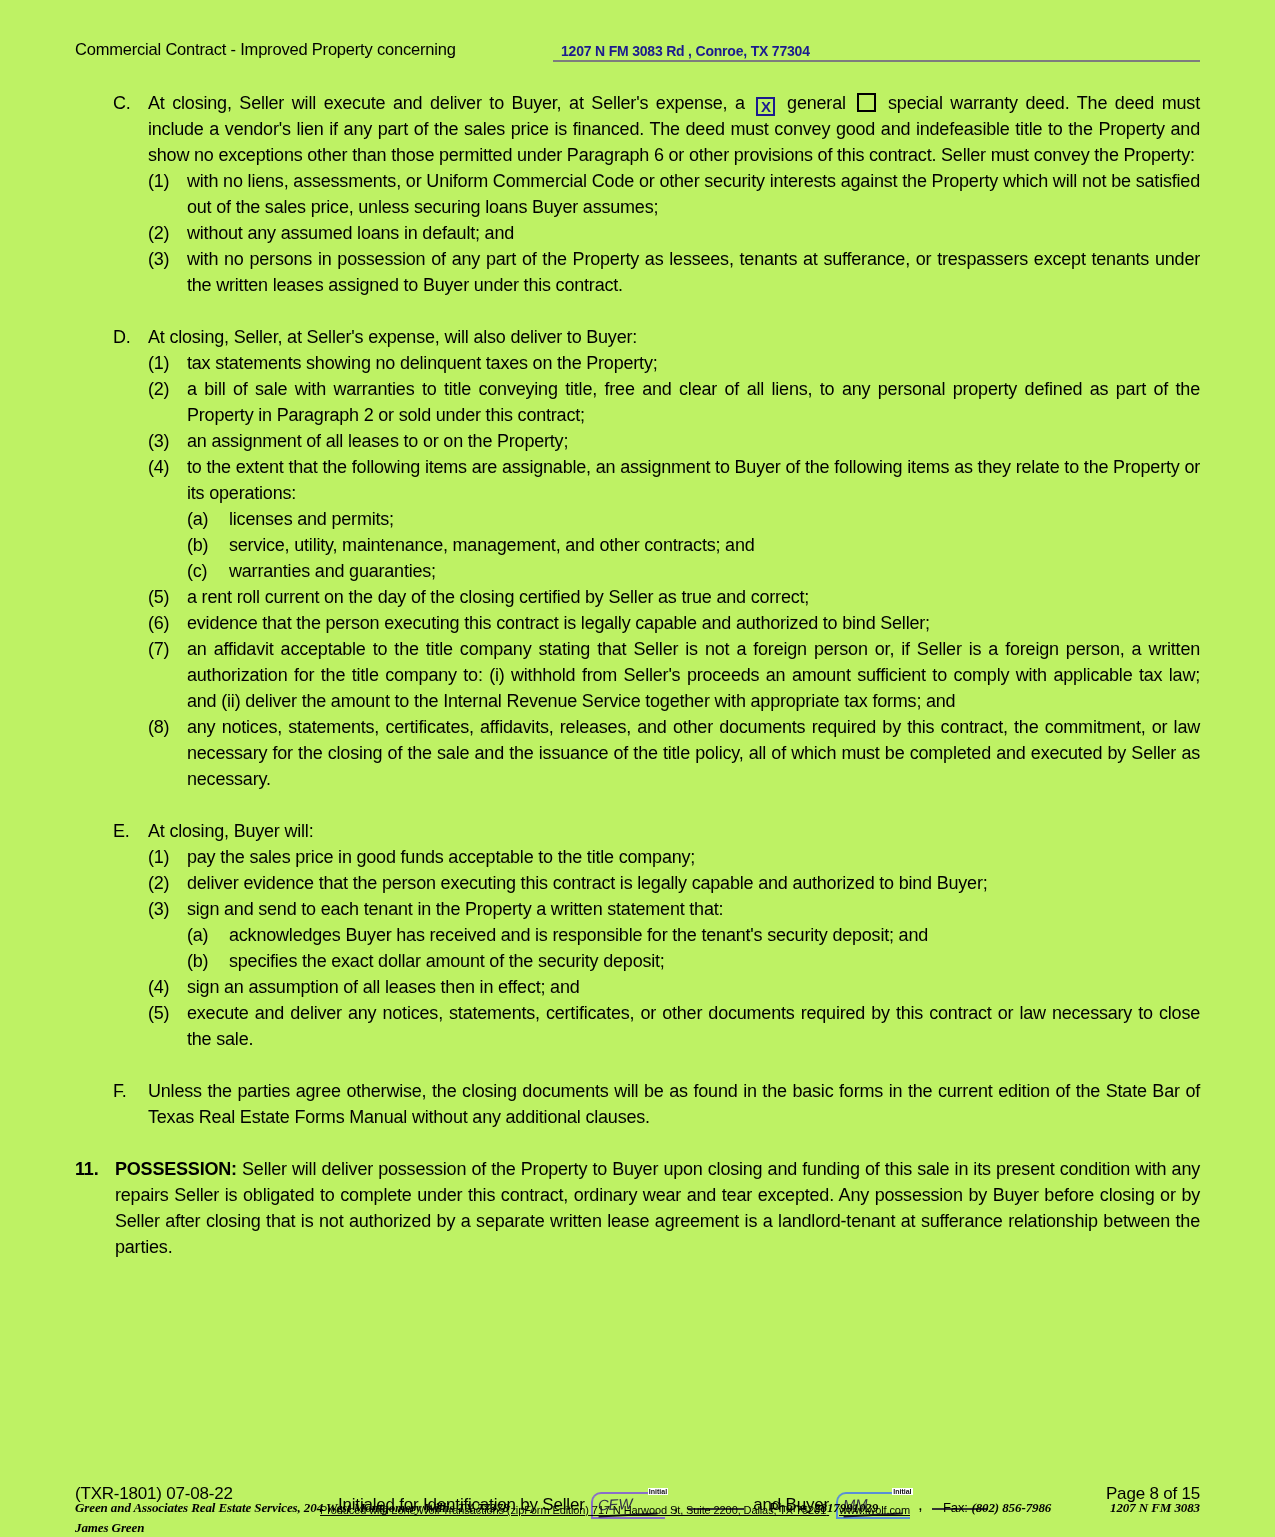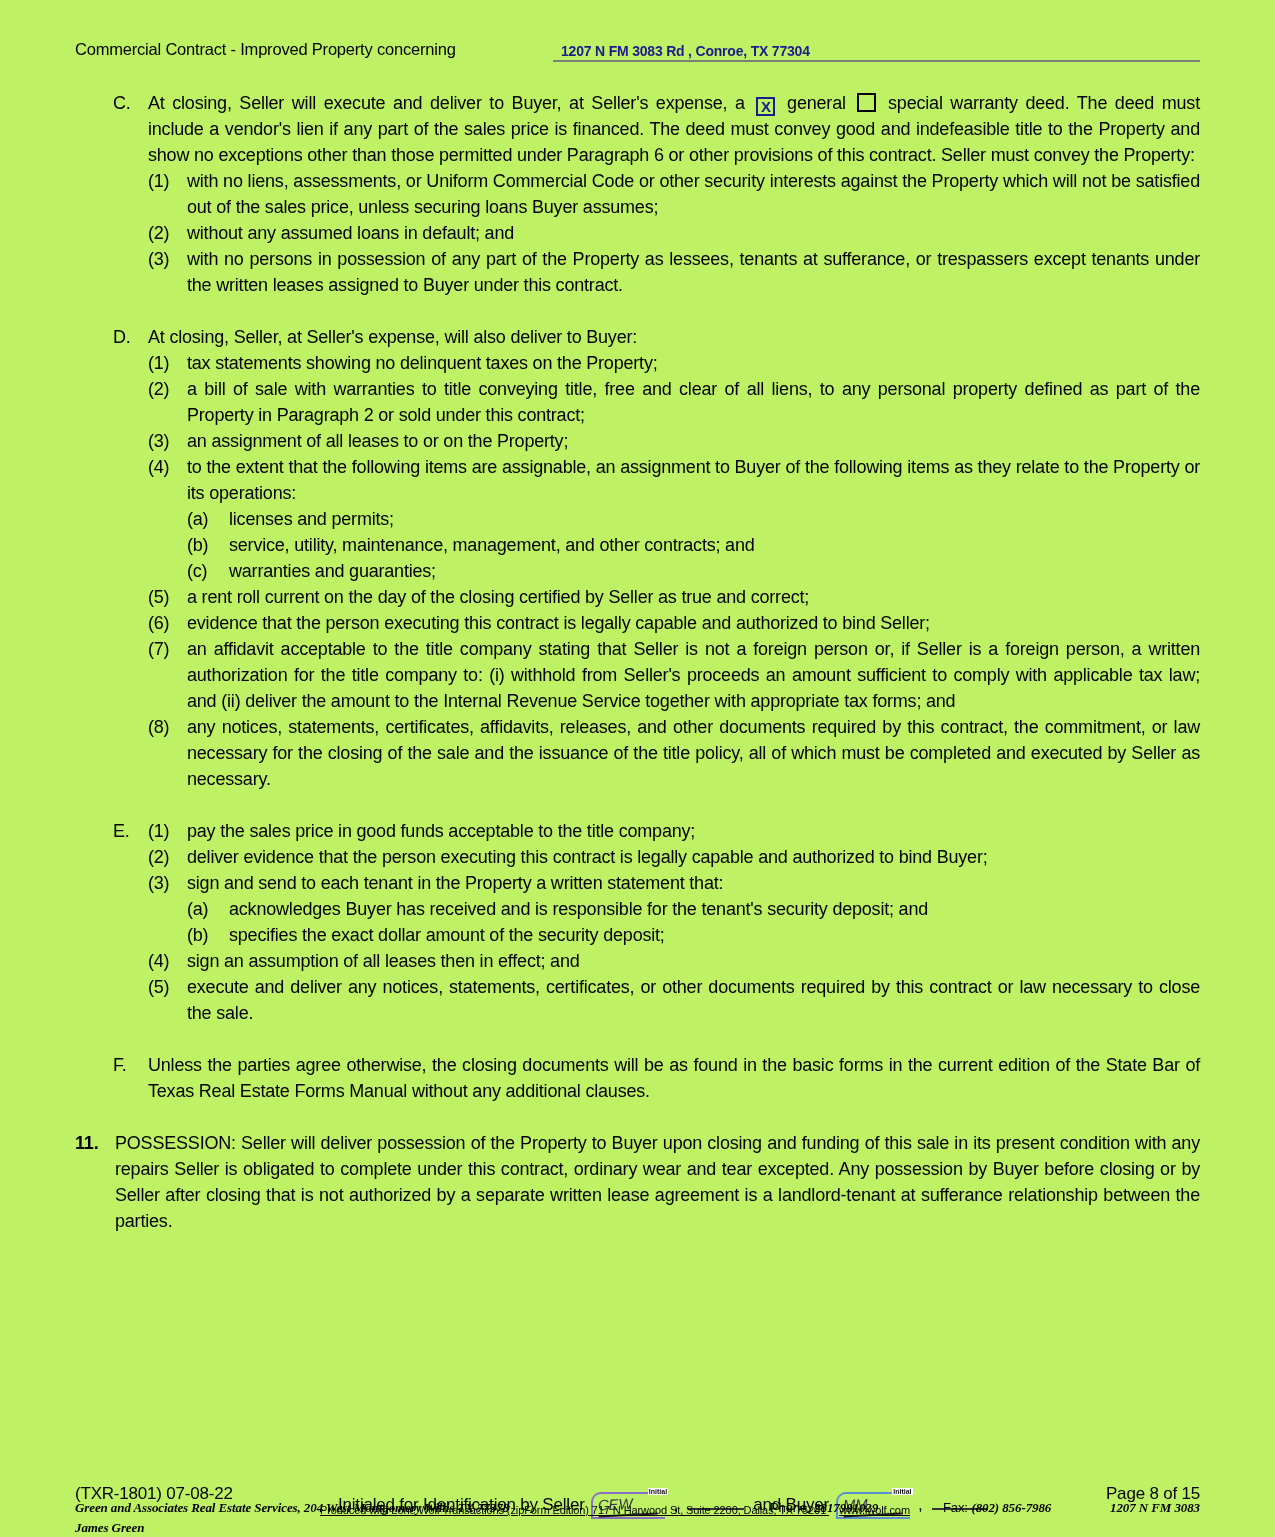--- a/index.html
+++ b/index.html
@@ -34,21 +34,21 @@
   }
   .just { text-align: justify; }
   .sec { position: relative; padding-left: 35px; margin-bottom: 26px; }
   .sec-marker { position: absolute; left: 0; top: 0; }
   .item { position: relative; padding-left: 39px; }
   .item-marker { position: absolute; left: 0; top: 0; }
   .sub { position: relative; padding-left: 42px; }
   .sub-marker { position: absolute; left: 0; top: 0; }
   .sec11 { position: relative; padding-left: 2px; margin-bottom: 0; }
   .sec11-marker { position: absolute; left: -38px; top: 0; font-weight: bold; }
-  .bold-label { font-weight: normal; }
+  .bold-label { font-weight: bold; }
 
   
   .cb {
     display: inline-block; width: 19px; height: 19px;
     border: 2px solid #000; vertical-align: -3px; margin: 0 4px;
     line-height: 15px; text-align: center; letter-spacing: 0;
   }
   .cb-checked {
     border-color: #1b1b8e; color: #1b1b8e;
     font-weight: bold; font-size: 15px;
@@ -175,20 +175,21 @@
         <span>an affidavit acceptable to the title company stating that Seller is not a foreign person or, if Seller is a foreign person, a written authorization for the title company to: (i) withhold from Seller's proceeds an amount sufficient to comply with applicable tax law; and (ii) deliver the amount to the Internal Revenue Service together with appropriate tax forms; and</span>
       </div>
       <div class="item just">
         <span class="item-marker">(8)</span>
         <span>any notices, statements, certificates, affidavits, releases, and other documents required by this contract, the commitment, or law necessary for the closing of the sale and the issuance of the title policy, all of which must be completed and executed by Seller as necessary.</span>
       </div>
     </div>
 
     <div class="sec">
       <span class="sec-marker">E.</span>
+      <div class="just">At closing, Buyer will:</div>
       <div class="item just">
         <span class="item-marker">(1)</span>
         <span>pay the sales price in good funds acceptable to the title company;</span>
       </div>
       <div class="item just">
         <span class="item-marker">(2)</span>
         <span>deliver evidence that the person executing this contract is legally capable and authorized to bind Buyer;</span>
       </div>
       <div class="item just">
         <span class="item-marker">(3)</span>

